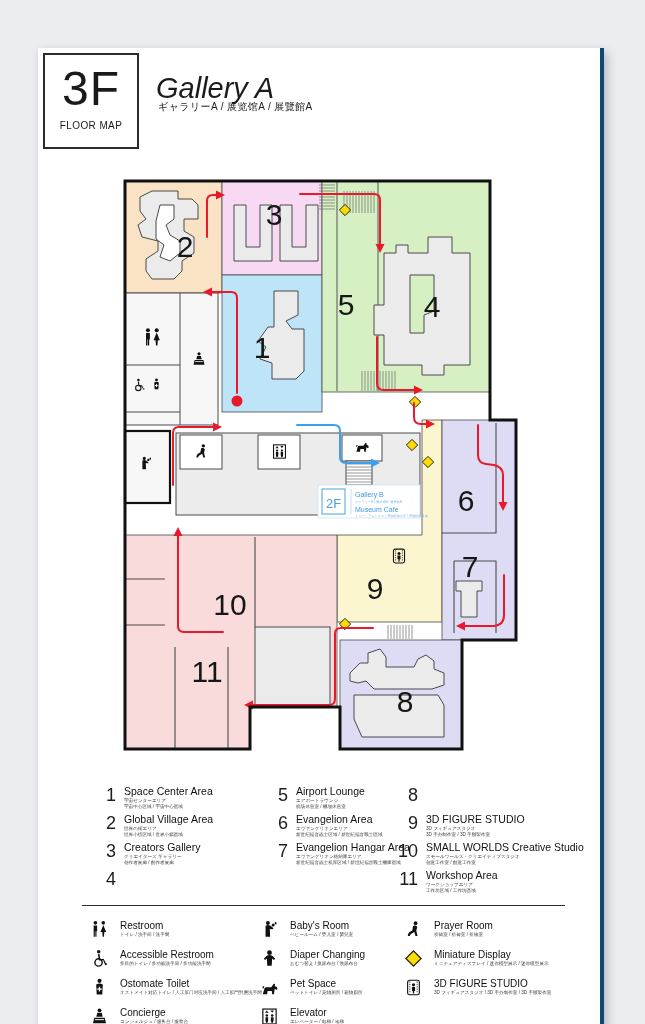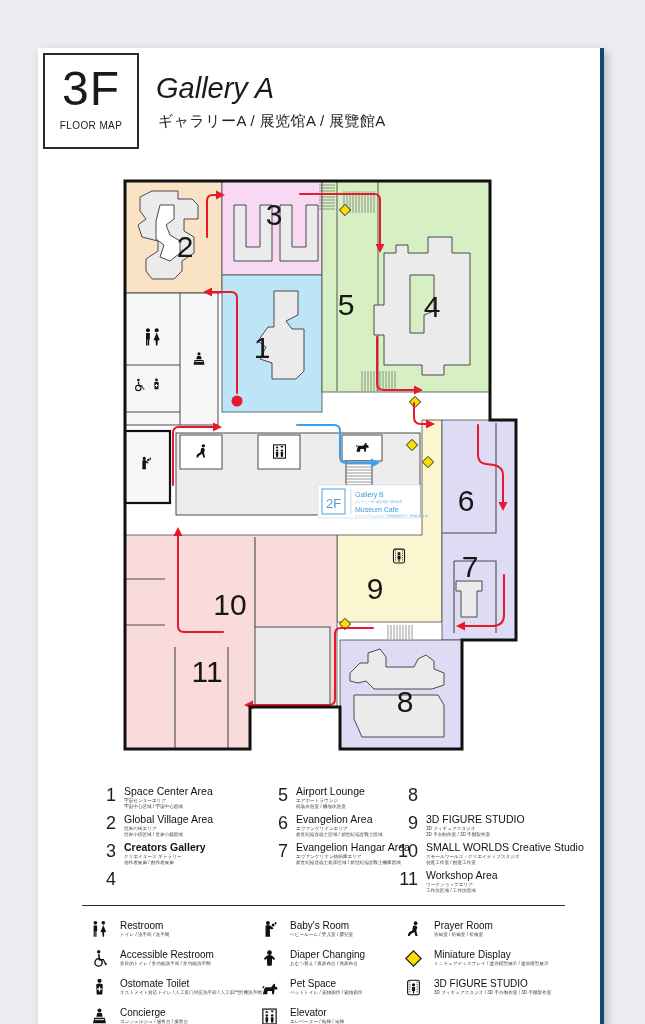--- a/index.html
+++ b/index.html
@@ -6,29 +6,29 @@
   body{width:645px;height:1024px;position:relative;background:#ECEDF1;
        font-family:"Liberation Sans","DejaVu Sans",sans-serif;overflow:hidden;}
   .page{position:absolute;left:38px;top:0;width:562px;height:998px;background:#fff;
         border-right:4px solid #0c4a6e;border-bottom:2px solid #46464c;
         box-shadow:3px 4px 9px rgba(50,50,70,.30);margin-top:48px;}
   .floor-box{position:absolute;left:5px;top:5px;width:92px;height:92px;border:2px solid #2b2b2b;
              background:#fff;text-align:center;}
   .floor-num{font-size:48px;line-height:1;margin-top:10px;color:#1a1a1a;letter-spacing:1px;}
   .floor-cap{font-size:10px;color:#1a1a1a;margin-top:7px;letter-spacing:.4px;}
   .title{position:absolute;left:118px;top:24px;font-size:29px;color:#1b1b1b;font-style:italic;}
-  .subtitle{position:absolute;left:120px;top:64px;font-size:15px;color:#222;letter-spacing:.4px;}
+  .subtitle{position:absolute;left:120px;top:52px;font-size:10px;color:#222;letter-spacing:.4px;}
   .map{position:absolute;left:84px;top:126px;width:398px;height:582px;}
   .map text{font-family:"Liberation Sans","DejaVu Sans",sans-serif;}
   .map .rm{font-size:30px;fill:#161616;text-anchor:middle;}
   .col{position:absolute;}
   .arow{display:flex;height:28px;align-items:flex-start;}
   .anum{min-width:22px;text-align:right;font-size:18px;color:#1d1d1d;margin-right:8px;line-height:1;}
   .aname{font-size:10.5px;color:#101010;white-space:nowrap;line-height:1.1;}
-  .aname.bold{font-weight:700;}
+  .aname.bold{font-weight:400;}
   .asub{font-size:4.6px;color:#3c3c3c;white-space:nowrap;line-height:1.45;}
   .divider{position:absolute;left:44px;top:857px;width:483px;height:0;border-top:1.6px solid #2c2c2c;}
   .frow{display:flex;height:29px;align-items:flex-start;}
   .fic{width:19px;height:19px;flex:none;margin-right:11px;}
   .fname{font-size:10px;color:#101010;white-space:nowrap;line-height:1.15;}
   .fsub{font-size:4.6px;color:#3c3c3c;white-space:nowrap;line-height:1.5;}
 </style>
 </head>
 <body>
 

